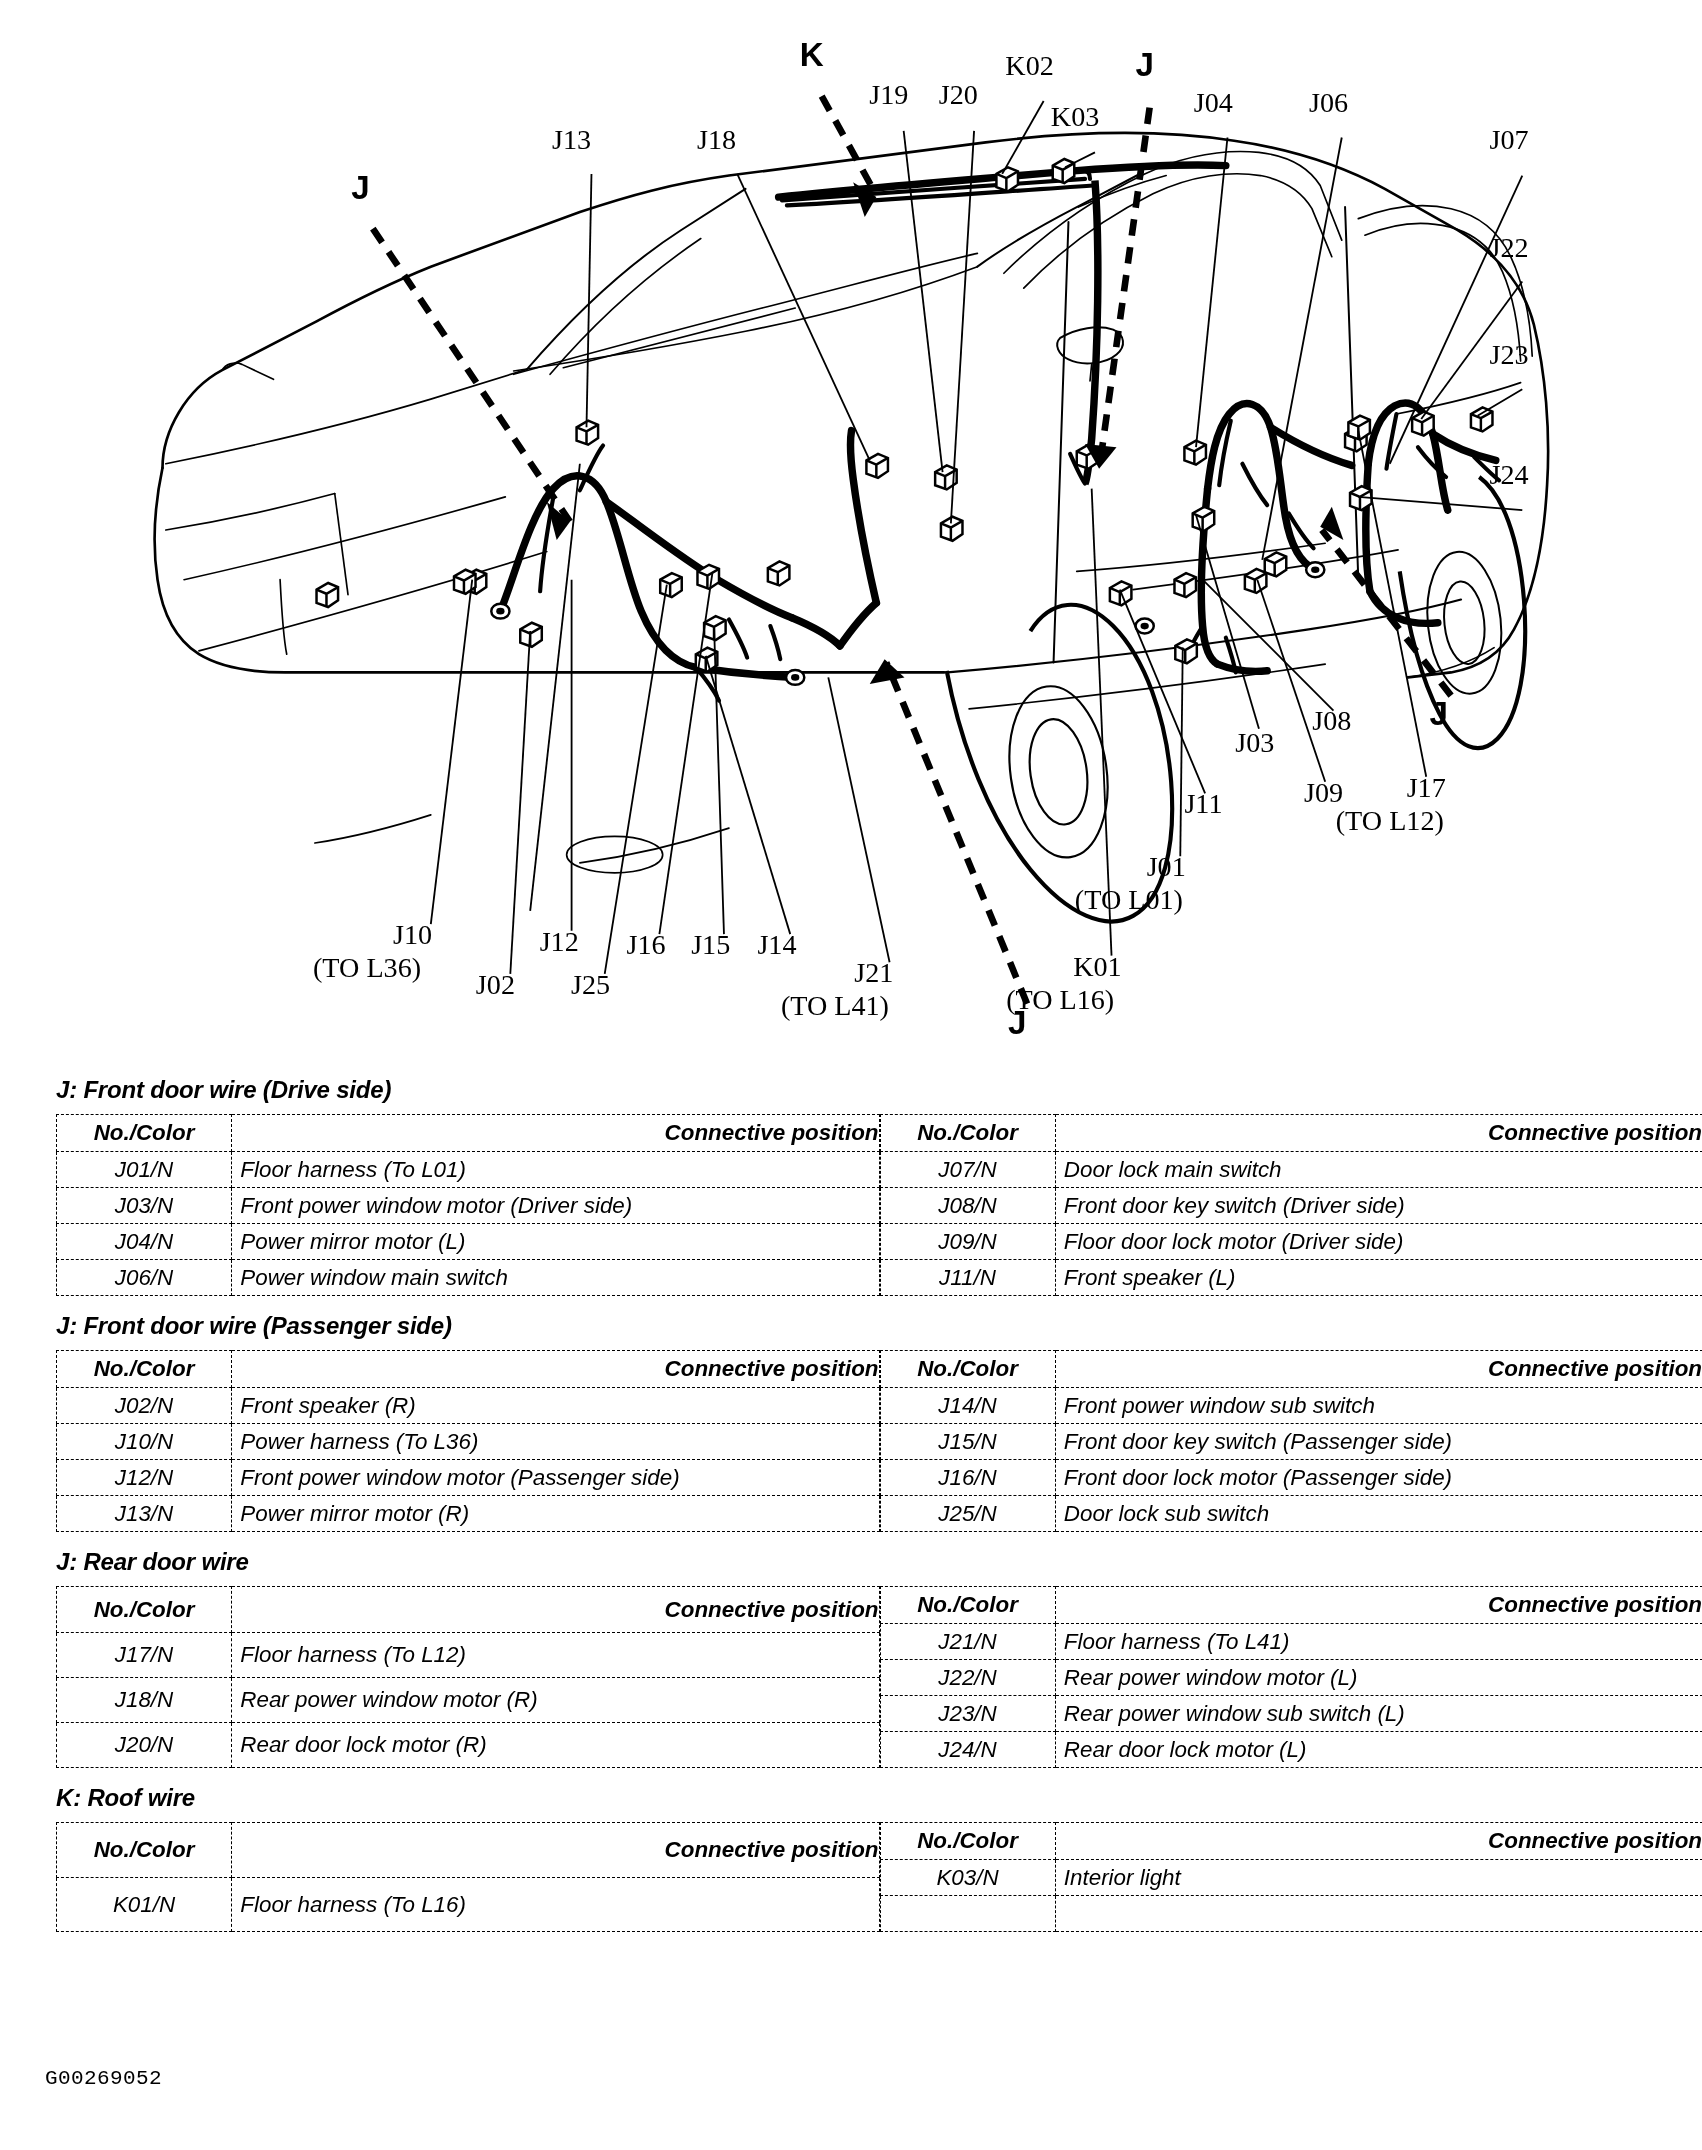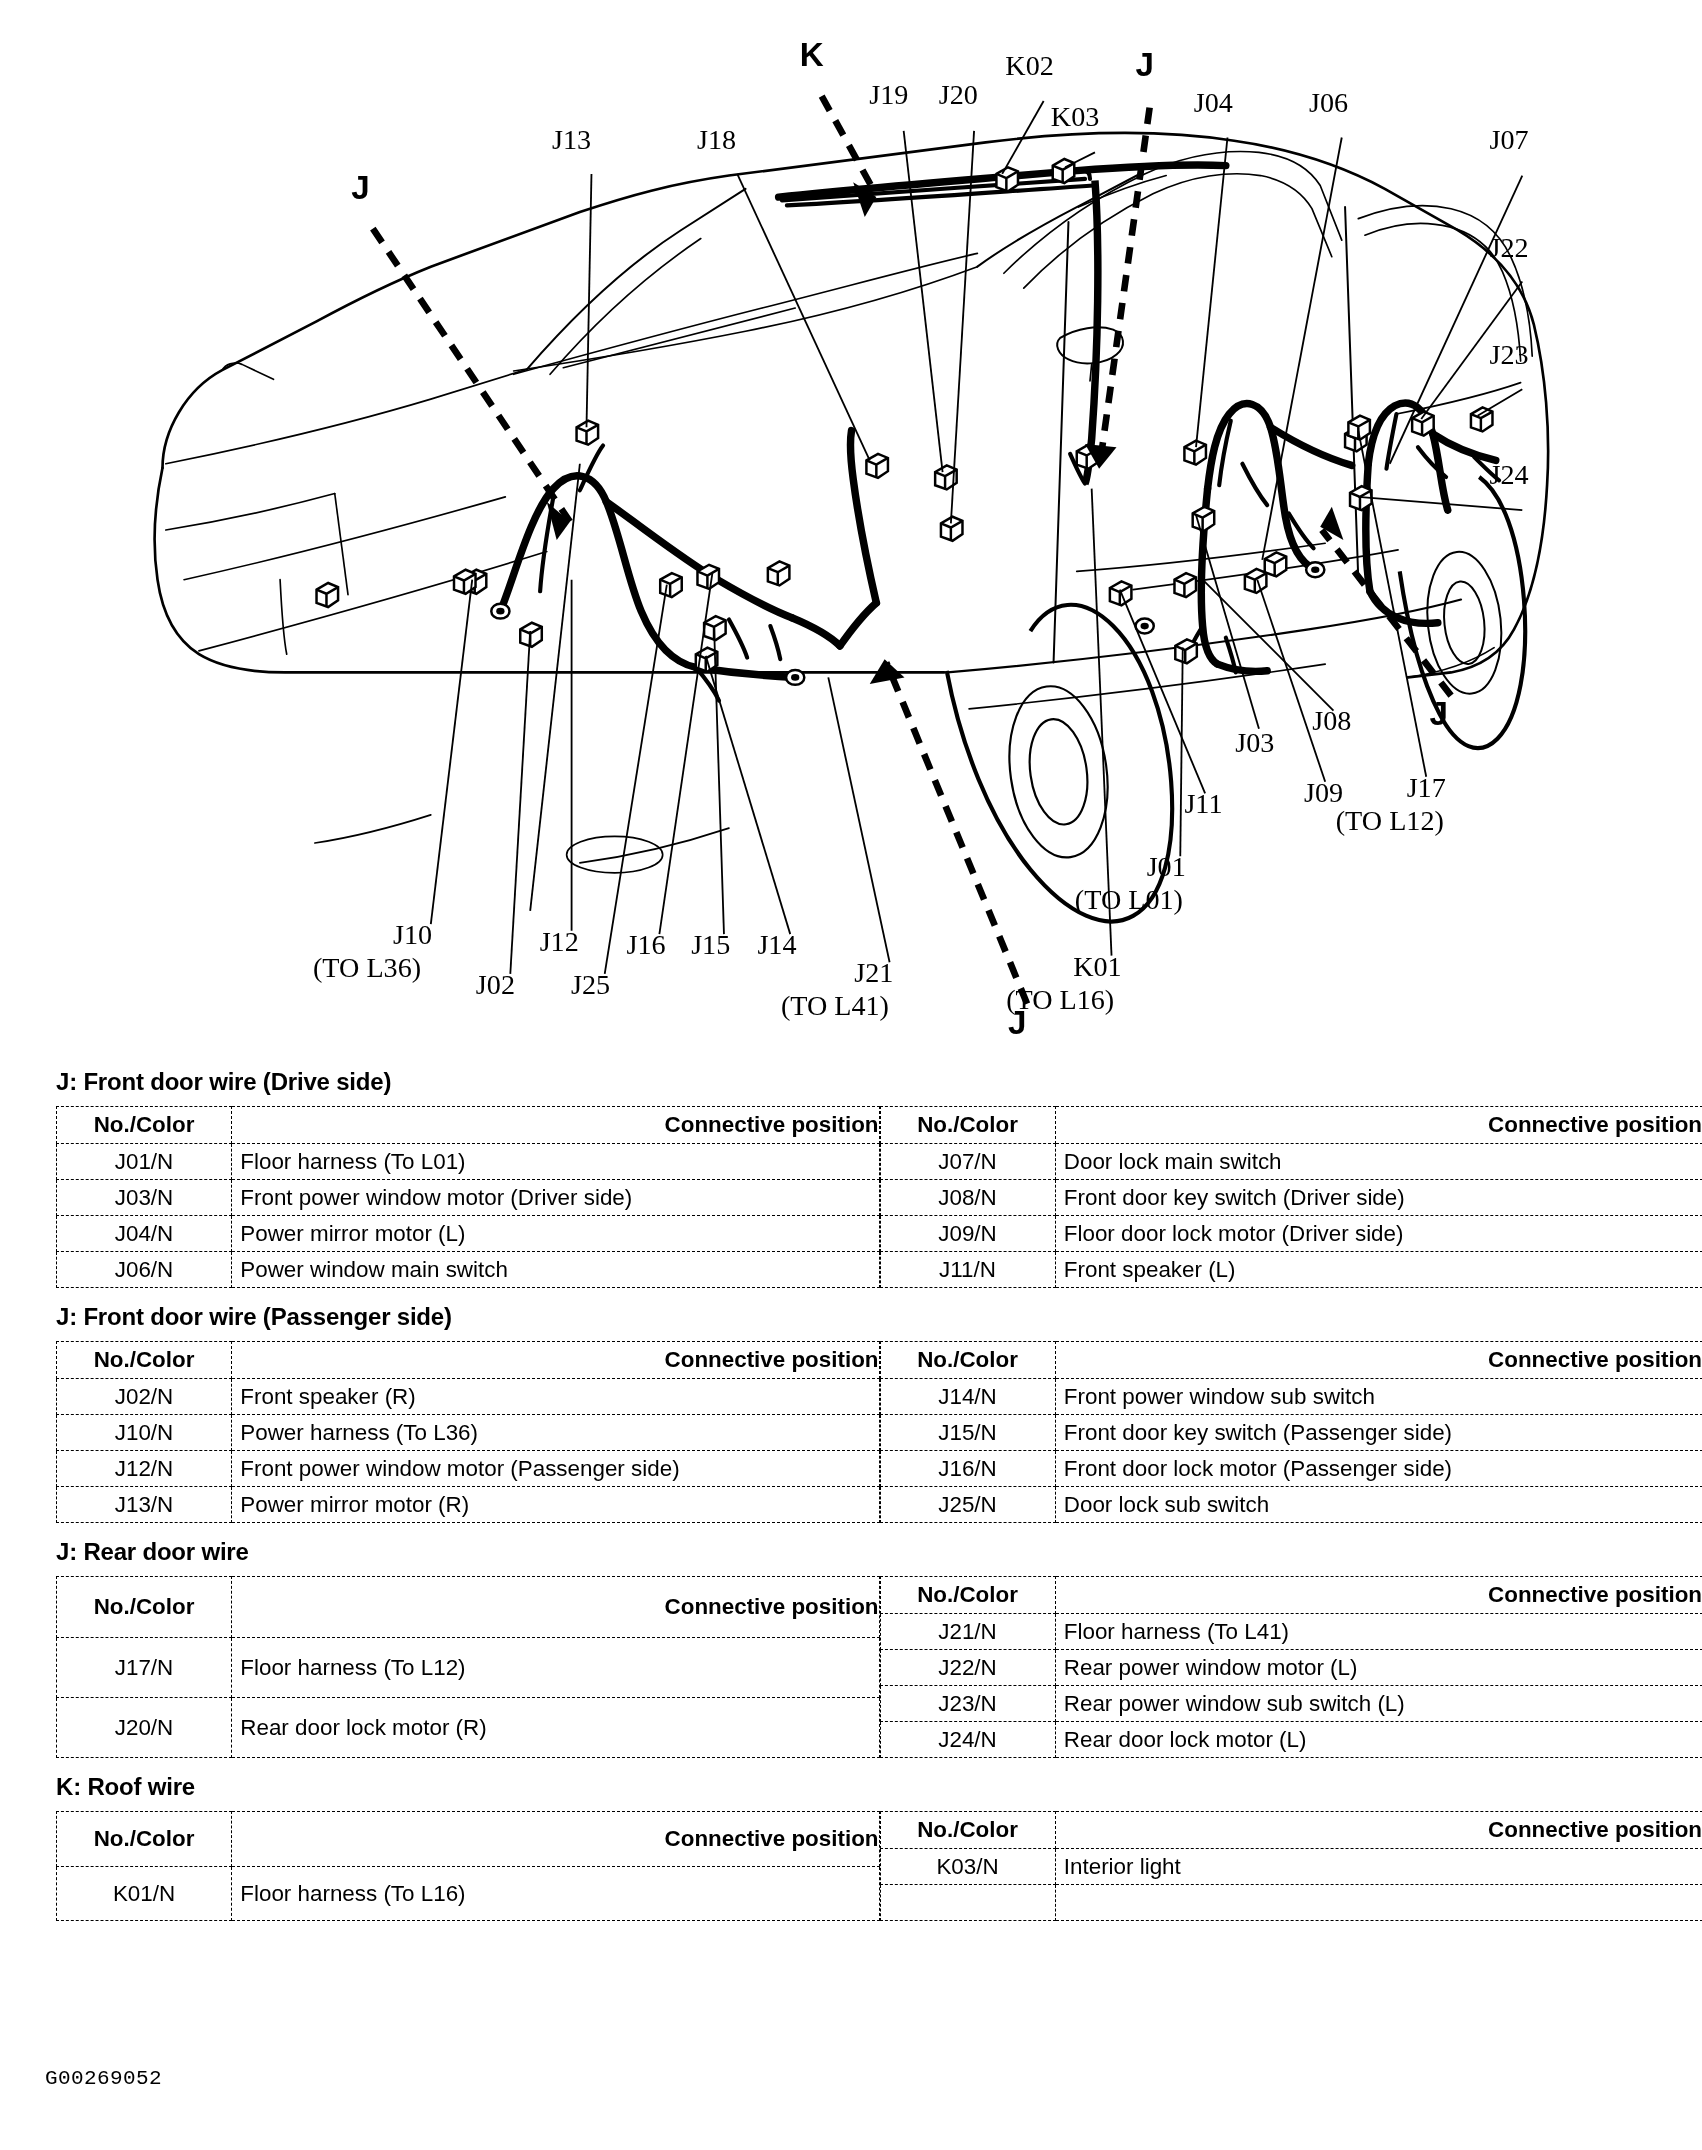--- a/index.html
+++ b/index.html
@@ -6,21 +6,21 @@
   body{
     width:1703px;height:2151px;
     font-family:"Liberation Sans",sans-serif;
     color:#000;
     position:relative;
     overflow:hidden;
   }
   #diagram{position:absolute;left:0;top:0;width:1703px;height:1060px;}
   .tables{position:absolute;left:0;top:1060px;width:1703px;}
 
-  .section{margin:8px 0 15px 0;}
+  .section{margin:16px 0 15px 0;font-style:italic;}
   .sec-title{
     font-size:24px;font-weight:bold;
     padding-left:56px;
     margin:0 0 10px 0;
     letter-spacing:-0.2px;
     white-space:nowrap;
   }
   .tablewrap{
     display:flex;
     padding-left:56px;
@@ -442,20 +442,24 @@
         <tbody>
             <tr>
           <th class="c-no">No./Color</th>
           <th>Connective position</th>
         </tr>
         <tr>
           <td class="c-no">J17/N</td>
           <td>Floor harness (To L12)</td>
         </tr>
         <tr>
+          <td class="c-no">J18/N</td>
+          <td>Rear power window motor (R)</td>
+        </tr>
+        <tr>
           <td class="c-no">J20/N</td>
           <td>Rear door lock motor (R)</td>
         </tr>
       </tbody>
         </table>
       <table class="t">
         <tbody>
             <tr>
           <th class="c-no">No./Color</th>
           <th>Connective position</th>

